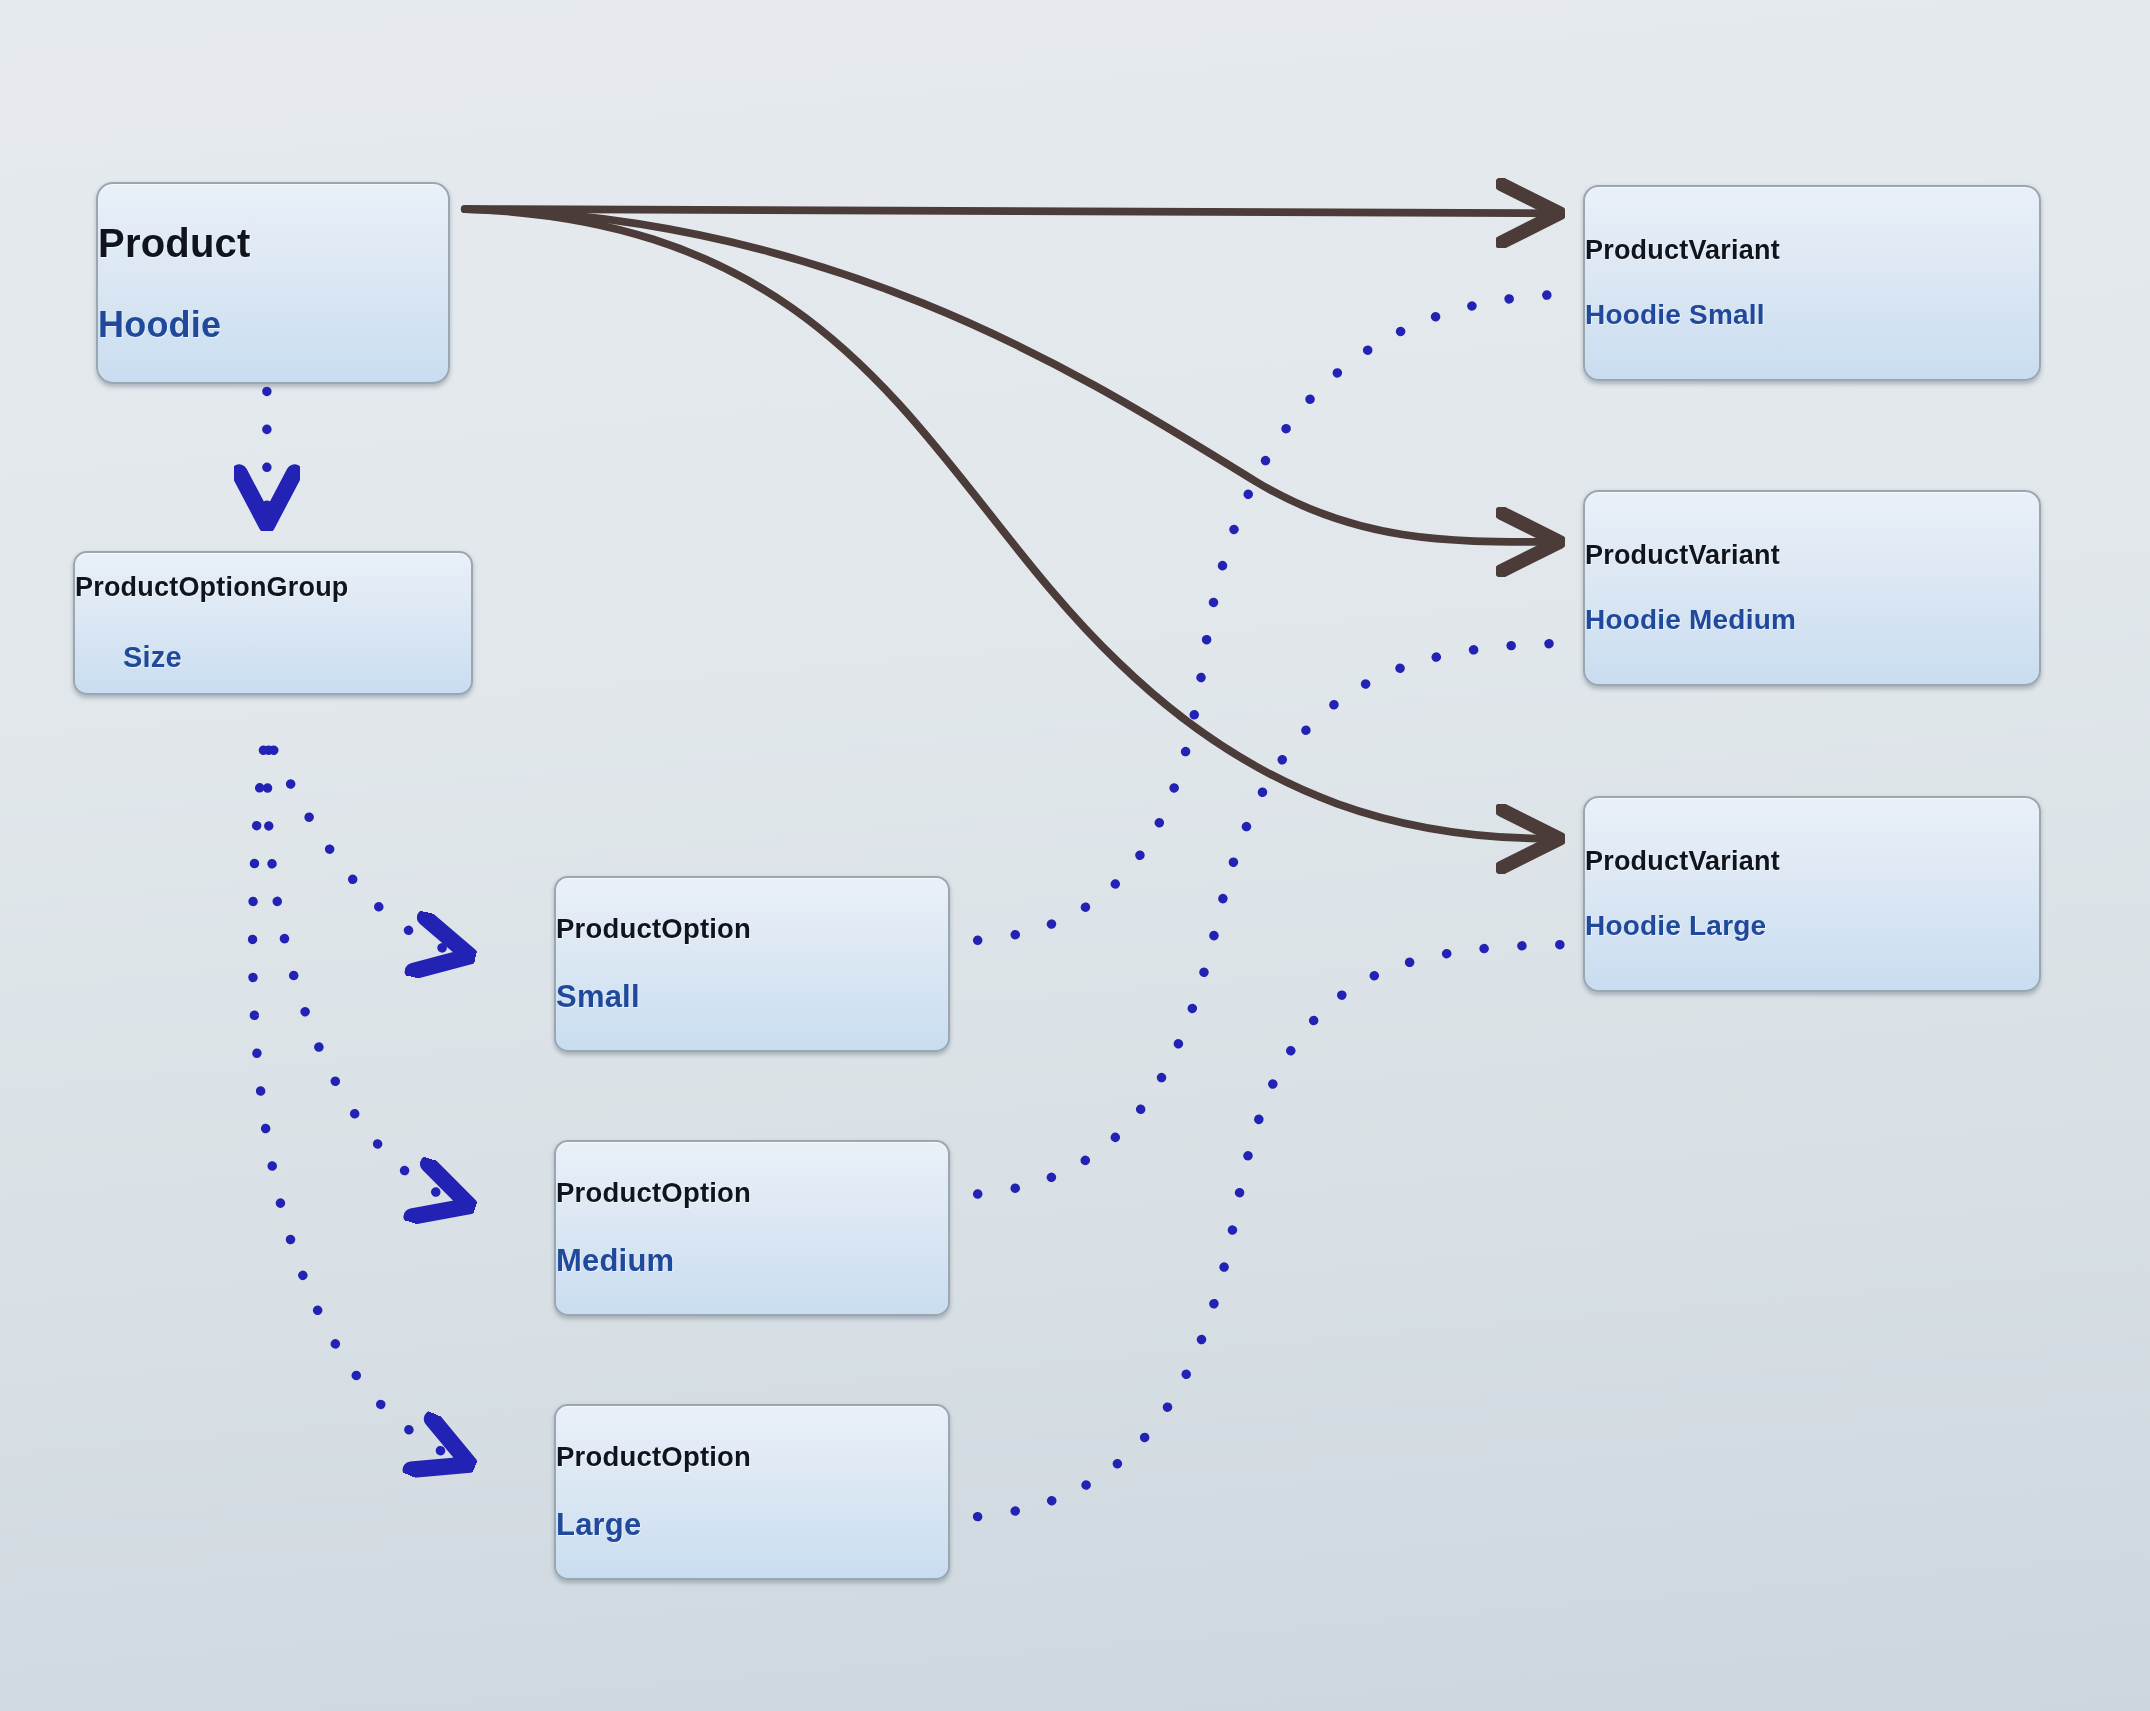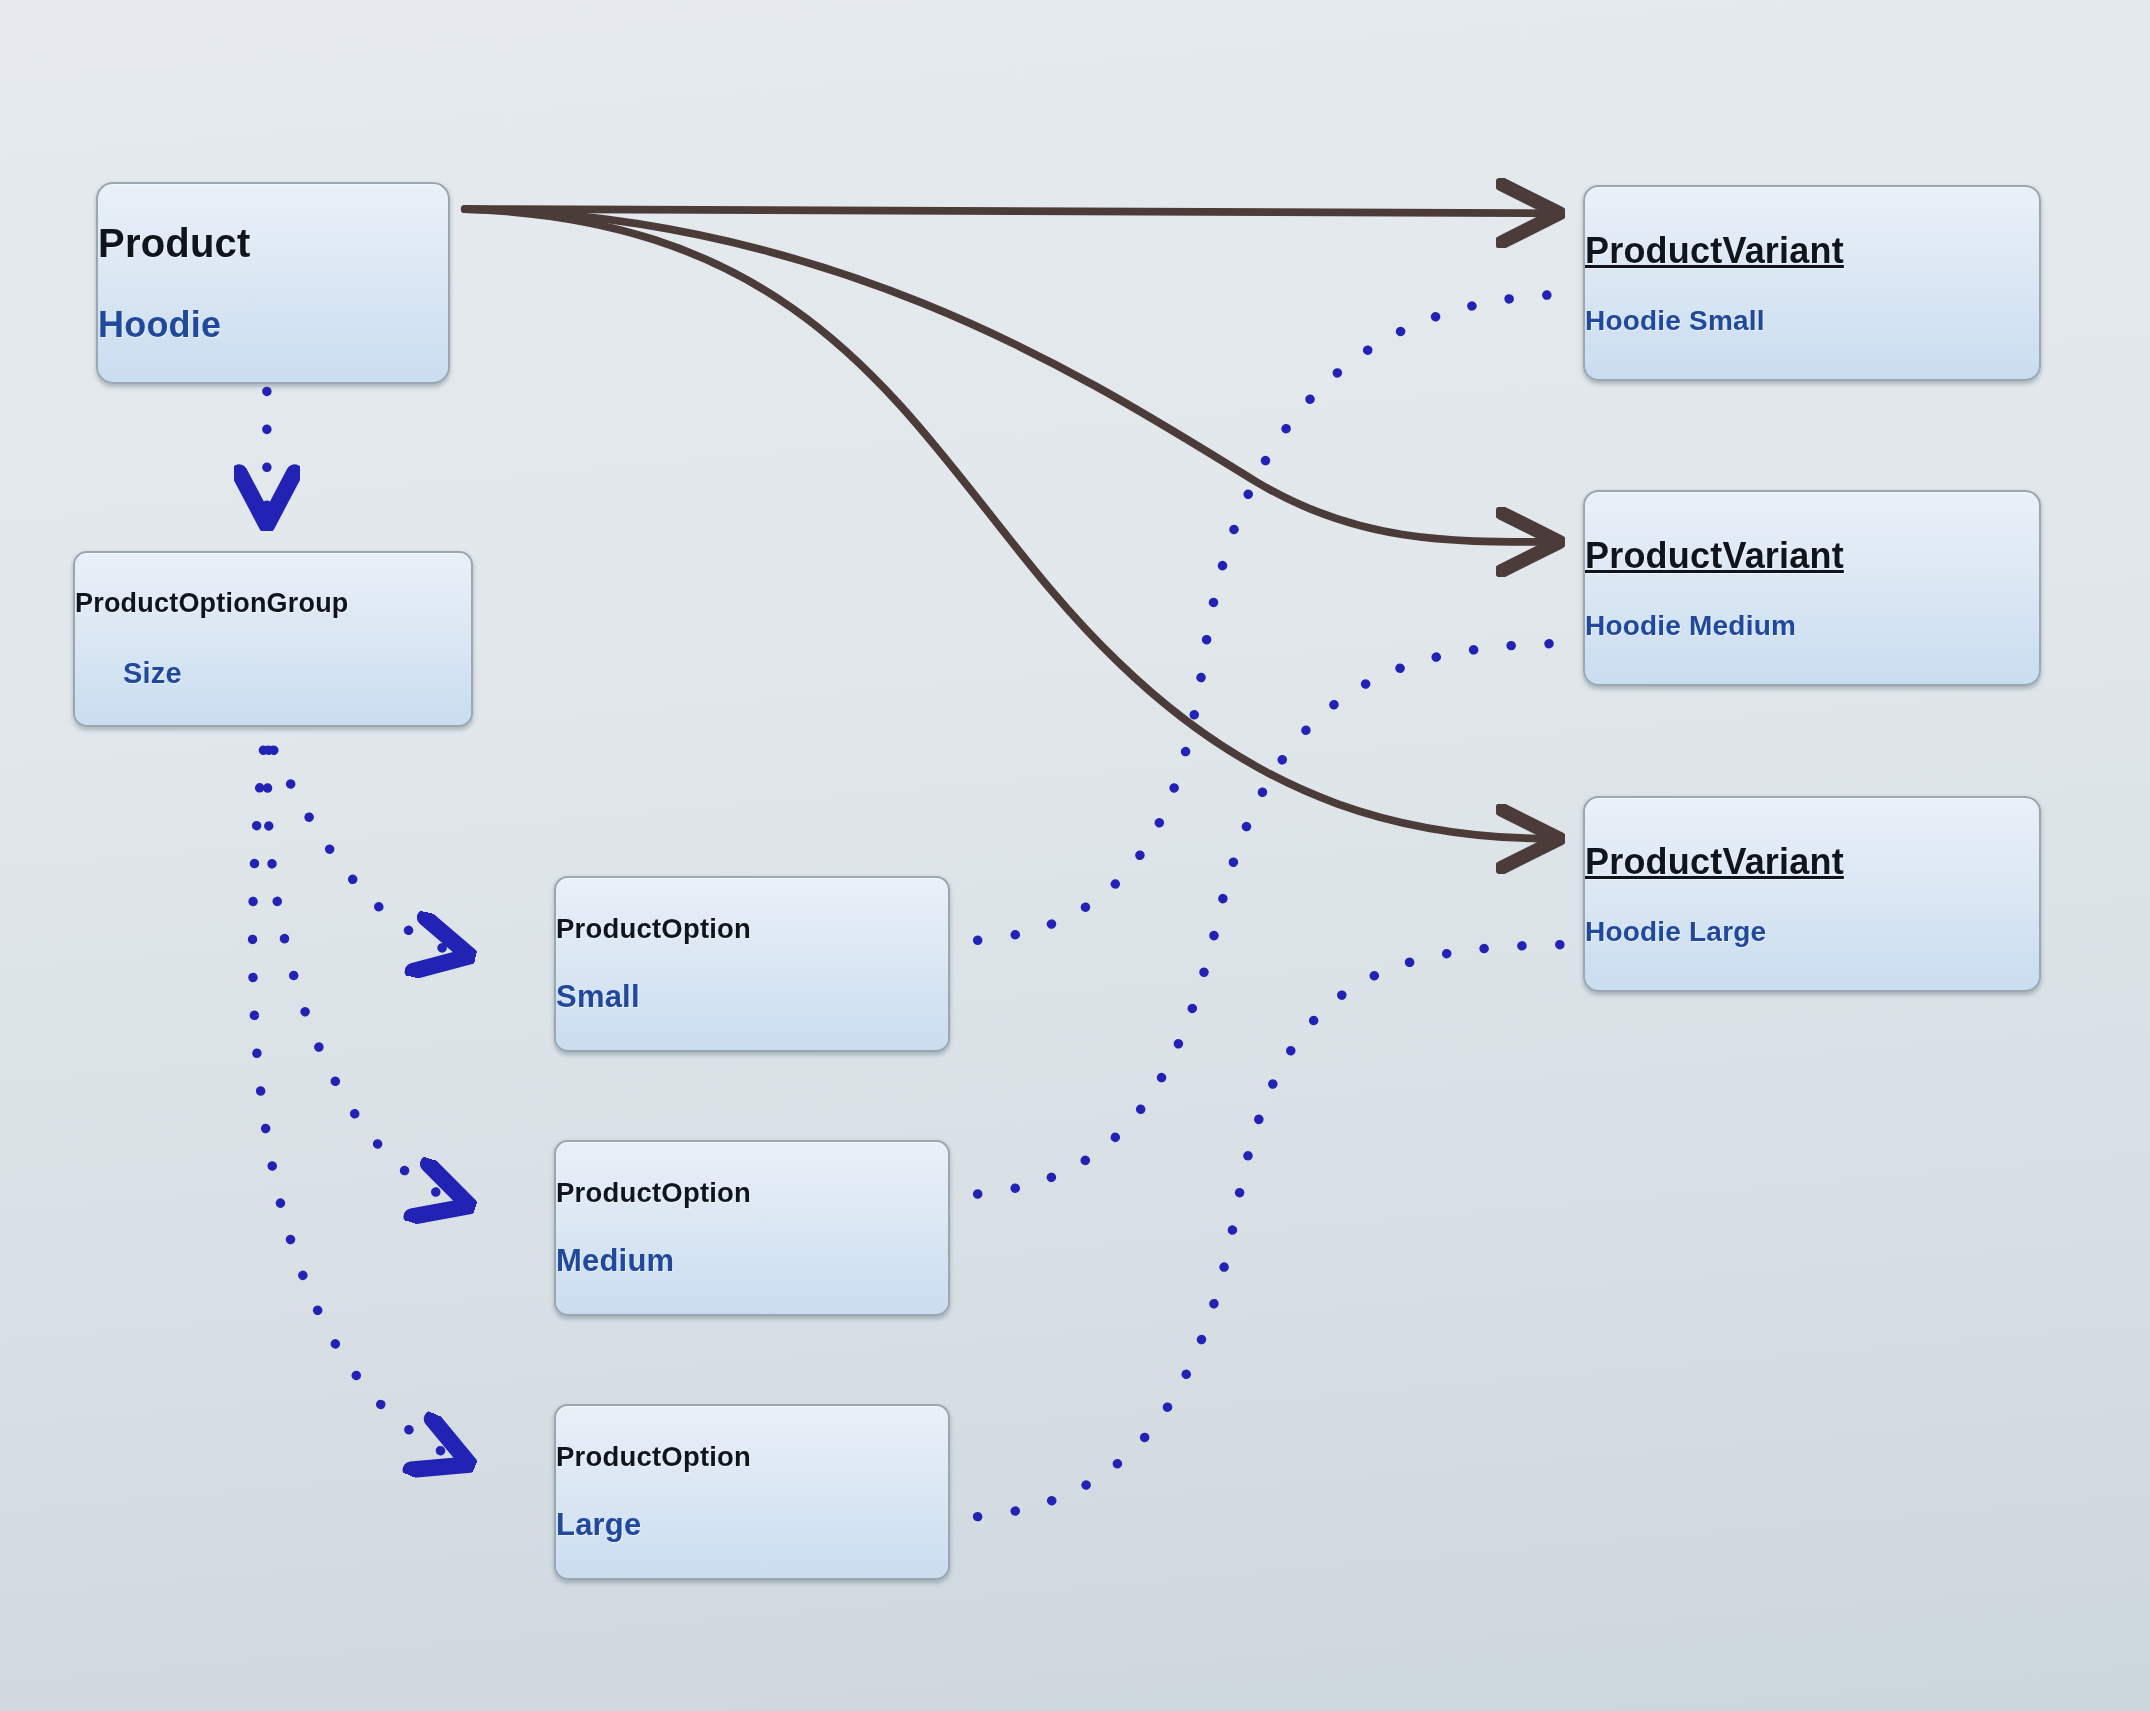--- a/index.html
+++ b/index.html
@@ -51,33 +51,33 @@
     font-weight: bold;
     text-shadow: 0.9px 0.9px 0 rgba(255,255,255,0.55);
     letter-spacing: 0.2px;
   }
 
   
   #node-product          { left:96px;  top:182px;  width:354px; height:202px; }
   #node-product .type    { font-size:40px; margin-bottom:38px; }
   #node-product .val     { font-size:36px; }
 
-  #node-optiongroup      { left:73px;   top:551px;  width:400px; height:176px; border-radius:13.8px; }
+  #node-optiongroup      { left:73px;   top:551px;  width:400px; height:144px; border-radius:13.8px; }
   #node-optiongroup .type{ font-size:27px; margin-bottom:38px; }
   #node-optiongroup .val { font-size:29px;margin-left:48px; }
 
   .node-option           { left:530px;  width:396px; height:176px; border-radius:13.8px;margin-left:24px; }
   .node-option .type     { font-size:27.5px; margin-bottom:34px; }
   .node-option .val      { font-size:31px; }
   #node-option-small     { top:876px; }
   #node-option-medium    { top:1140px; }
   #node-option-large     { top:1404px; }
 
   .node-variant          { left:1583px; width:458px; height:196px; border-radius:15.5px; }
-  .node-variant .type    { font-size:36px; margin-bottom:33px;text-decoration:underline; }
+  .node-variant .type    { font-size:27px; margin-bottom:33px; }
   .node-variant .val     { font-size:28px; }
   #node-variant-small    { top:185px; }
   #node-variant-medium   { top:490px; }
   #node-variant-large    { top:796px; }
 </style>
 </head>
 <body>
 
 <div id="canvas">
 

